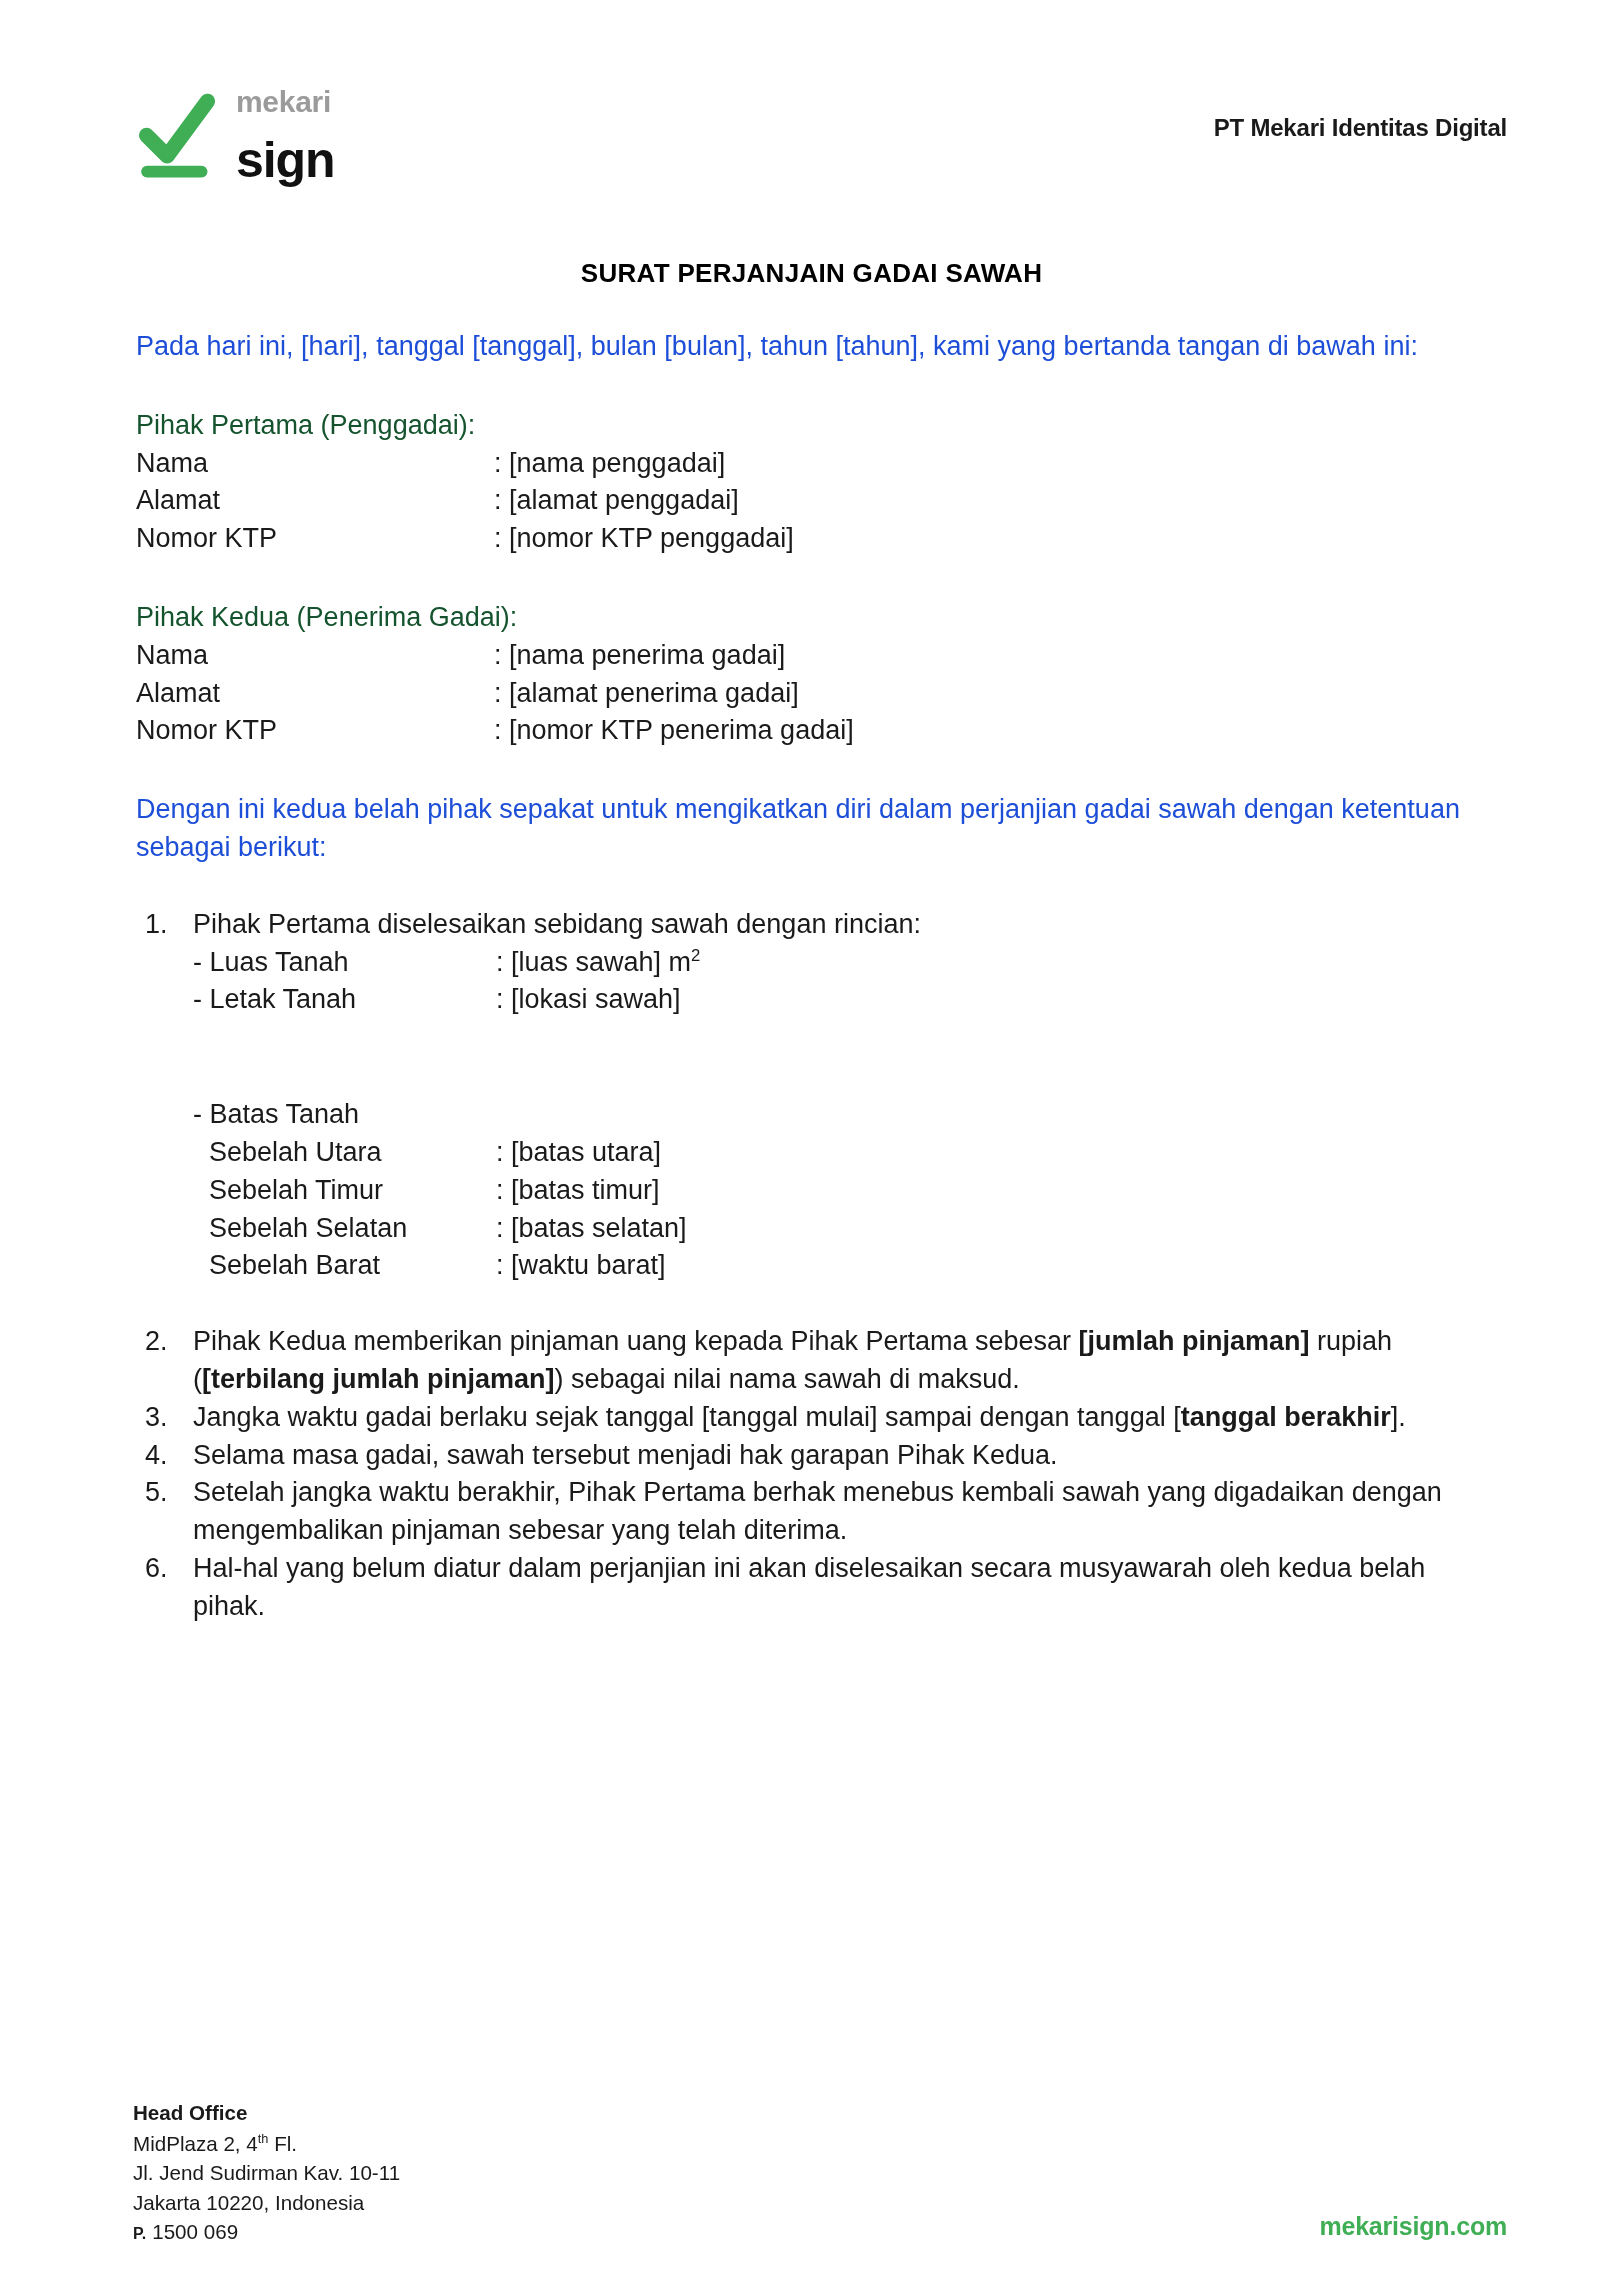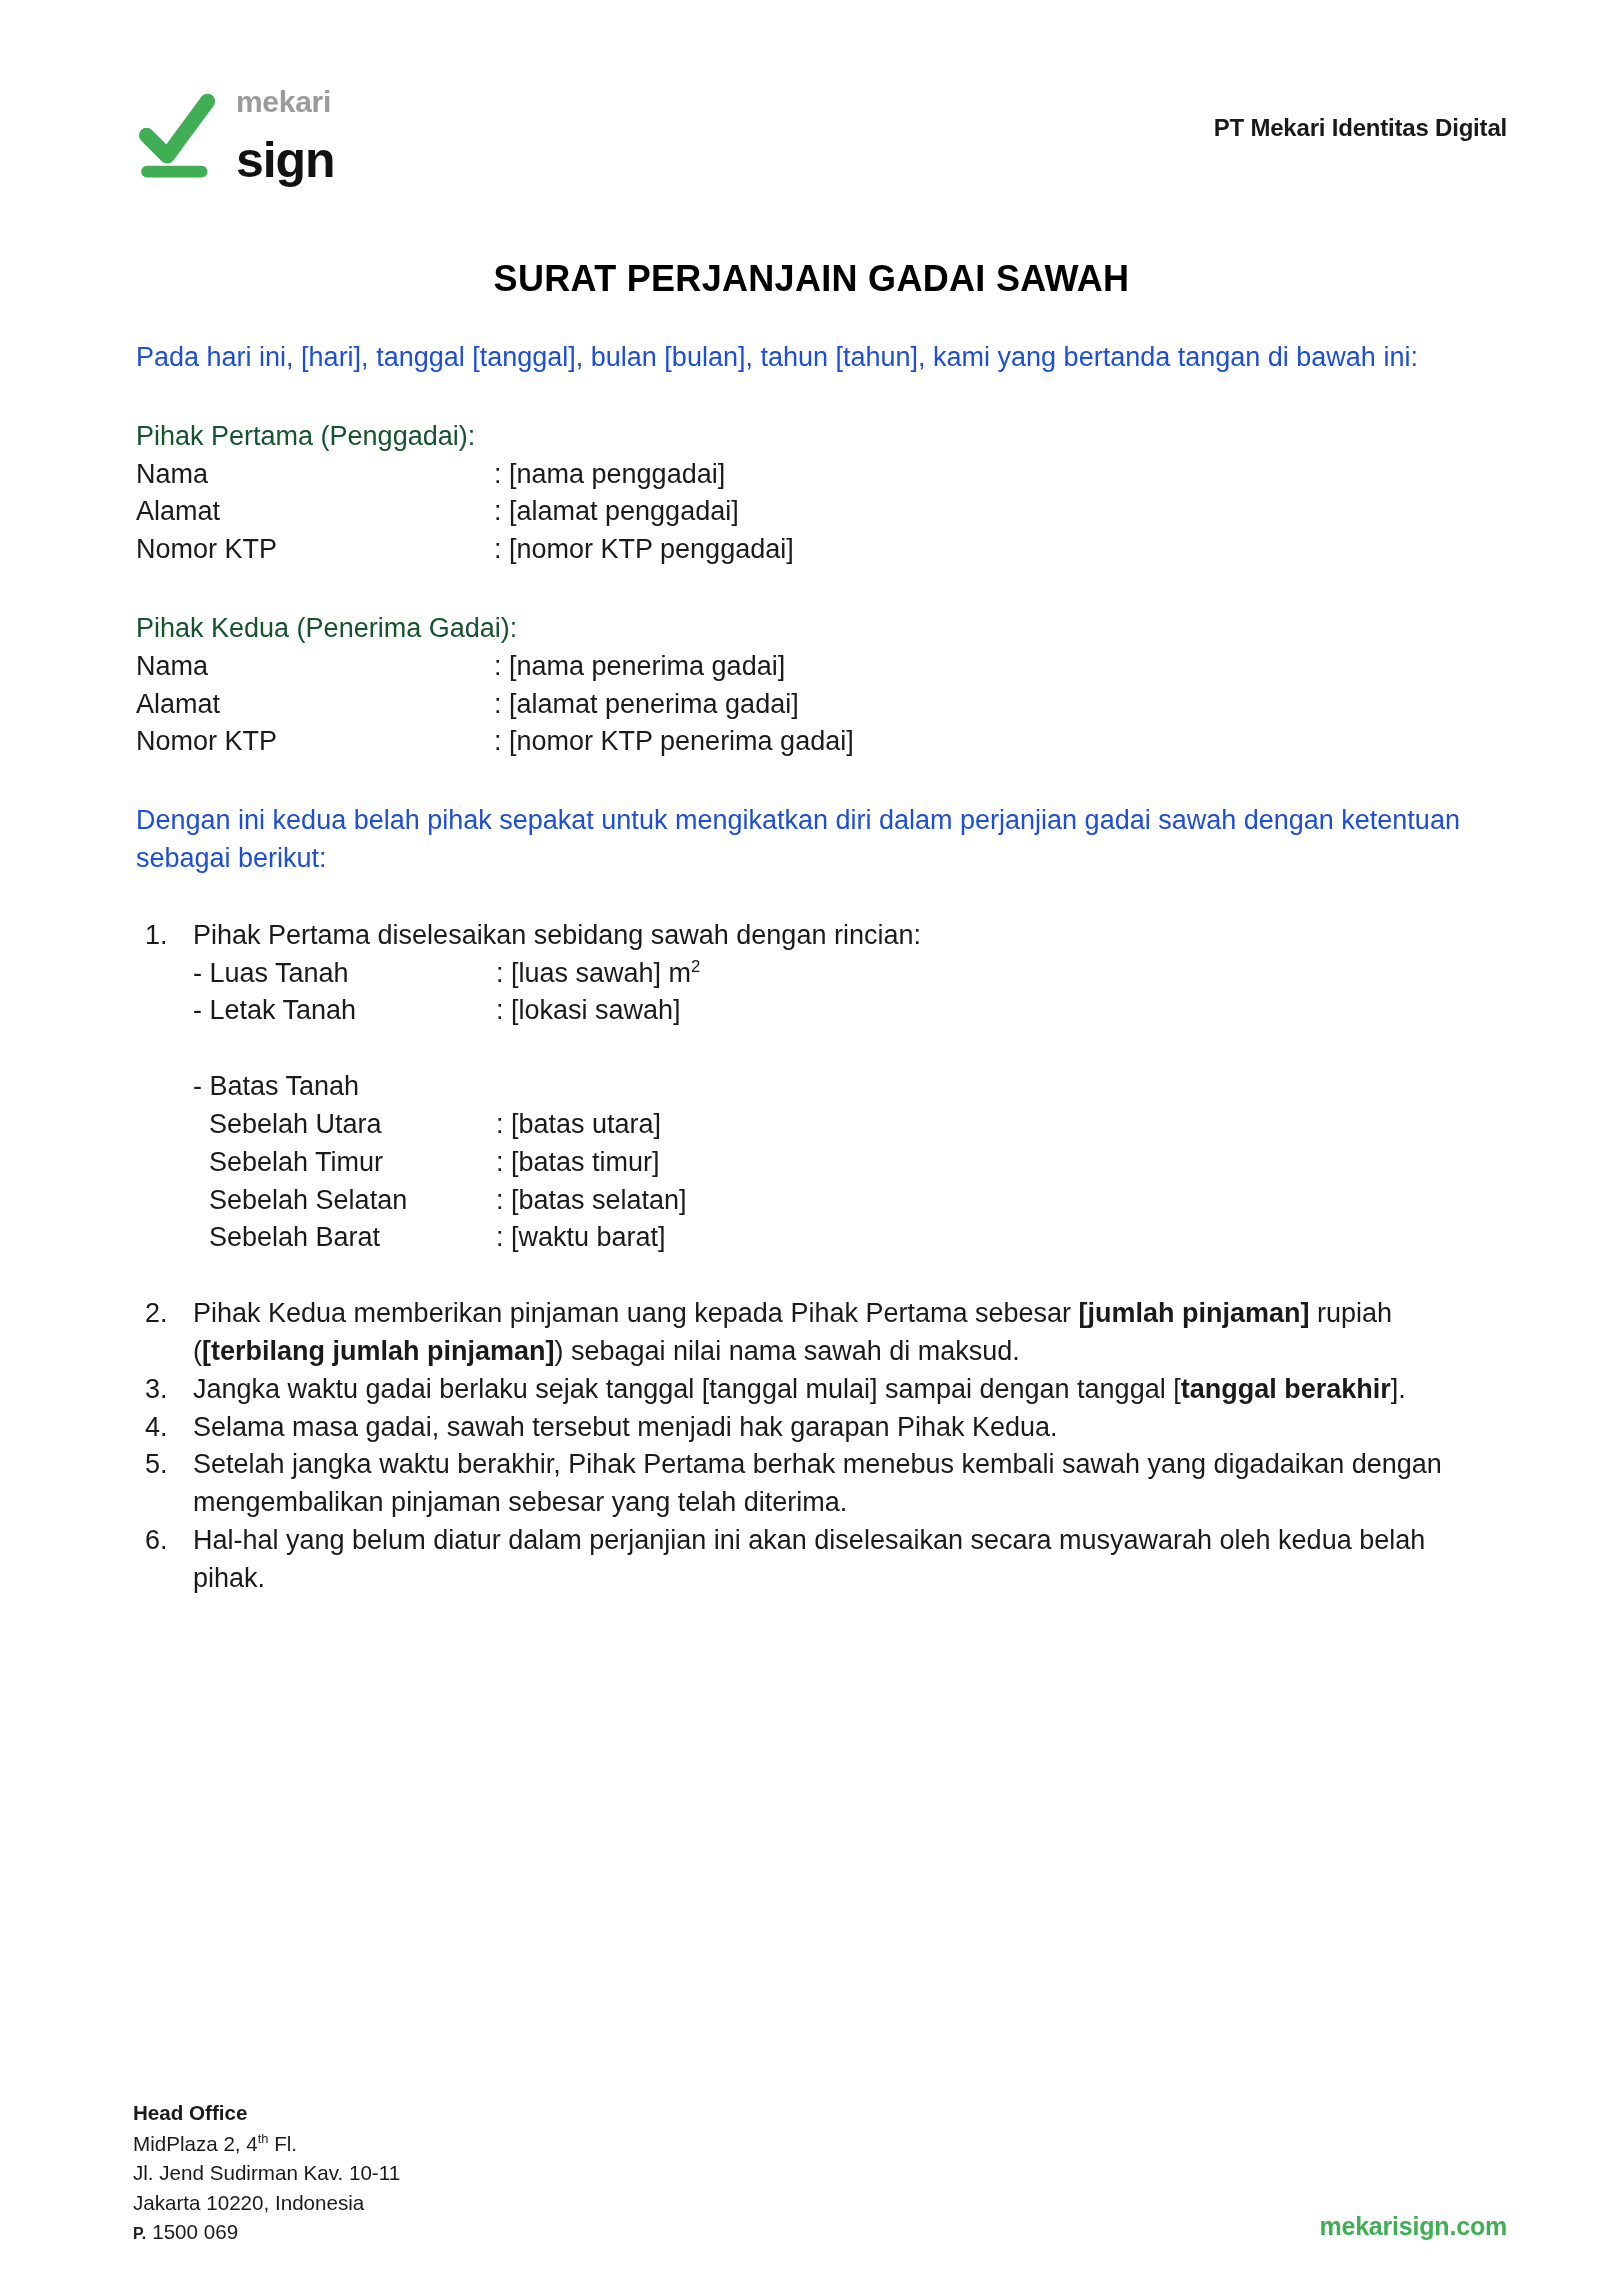--- a/index.html
+++ b/index.html
@@ -79,21 +79,21 @@
 
   
   .content {
     position: absolute;
     left: 136px;
     right: 136px;
     top: 258px;
   }
   .doc-title {
     text-align: center;
-    font-size: 36px;
+    font-size: 26px;
     font-weight: bold;
     letter-spacing: 0.3px;
     margin: 0 0 39px 0;
     color: #000;
   }
   p.para {
     font-size: 27px;
     line-height: 1.40;
     margin: 0 0 0 0;
     color: #1d4ed8;
@@ -153,20 +153,21 @@
     width: 303px;
     flex: none;
     padding-left: 0;
   }
   .sub-kv.indent2 .sk { padding-left: 16px; width: 287px; }
   .sub-kv .sv { flex: 1; }
   .sub-plain {
     font-size: 27px;
     line-height: 1.40;
     color: #1a1a1a;
+    margin-top: 39px;
   }
   .gap-xs { height: 38px; }
   b.bold { font-weight: bold; }
   sup.sup { font-size: 0.62em; vertical-align: super; line-height: 0; }
 
   
   .footer {
     position: absolute;
     left: 133px;
     right: 116px;

